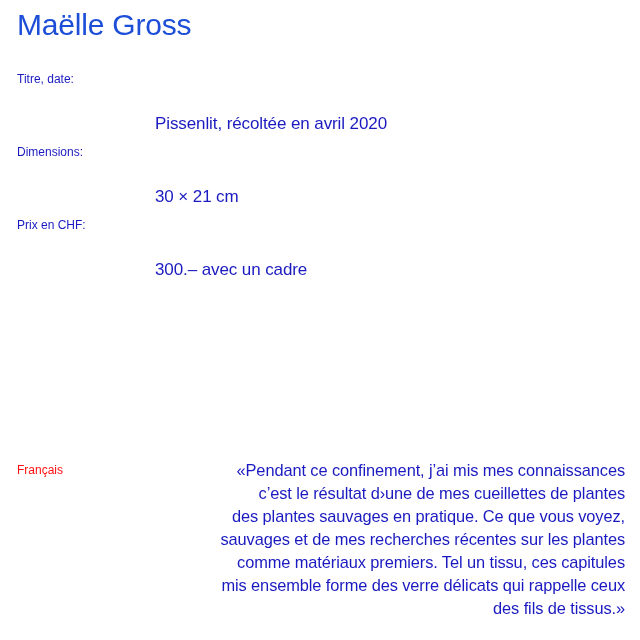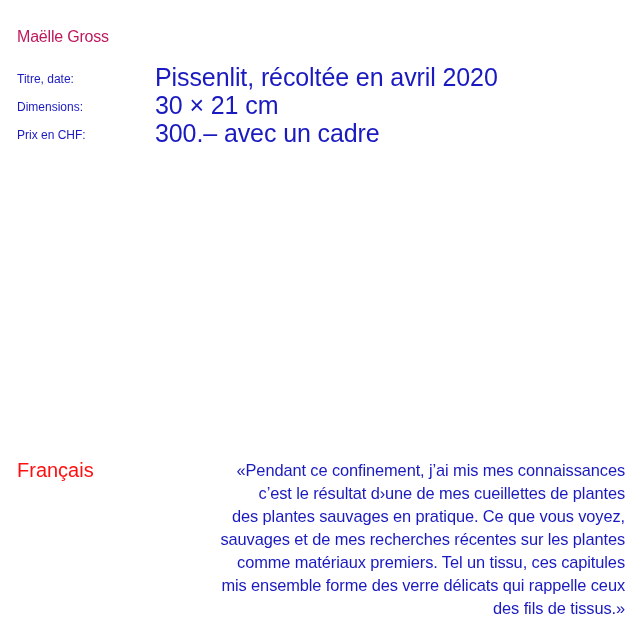--- a/index.html
+++ b/index.html
@@ -1,24 +1,24 @@
 <!DOCTYPE html>
 <html><head>
 <meta charset="utf-8">
 <style>
   html, body { margin:0; padding:0; }
   body { width:640px; height:640px; background:#ffffff; position:relative; overflow:hidden;
          font-family:"Liberation Sans", sans-serif; }
-  .name { position:absolute; left:17px; top:10px; font-size:16px; color:#be185d; line-height:30px; letter-spacing:-0.2px;margin-top:12px; }
+  .name { position:absolute; left:17px; top:10px; font-size:30px; color:#1d4ed8; line-height:30px; letter-spacing:-0.2px; }
   .details { position:absolute; left:17px; top:64px; width:610px; }
   .row { display:flex; }
   .label { width:138px; flex:none; font-size:12px; color:#1a1ac0; line-height:26px; padding-top:2px; box-sizing:border-box; }
-  .value { font-size:25px; color:#1a1ac0; line-height:26px; letter-spacing:-0.1px; }
+  .value { font-size:17px; color:#1a1ac0; line-height:26px; letter-spacing:-0.1px;margin-top:47px; }
   .desc { position:absolute; left:17px; top:459px; width:610px; display:flex; }
-  .lang { width:138px; flex:none; font-size:20px; color:#ff1010; line-height:23px; }
+  .lang { width:138px; flex:none; font-size:12px; color:#ff1010; line-height:23px; }
   .quote { font-size:16.4px; color:#1a1ac0; line-height:23px; width:470px; letter-spacing:-0.1px;text-align:right; }
   .quote span { display:block; white-space:nowrap; }
 </style>
 </head>
 <body>
 
 <div class="name">Maëlle Gross</div>
 
 <div class="details">
   <div class="row">

